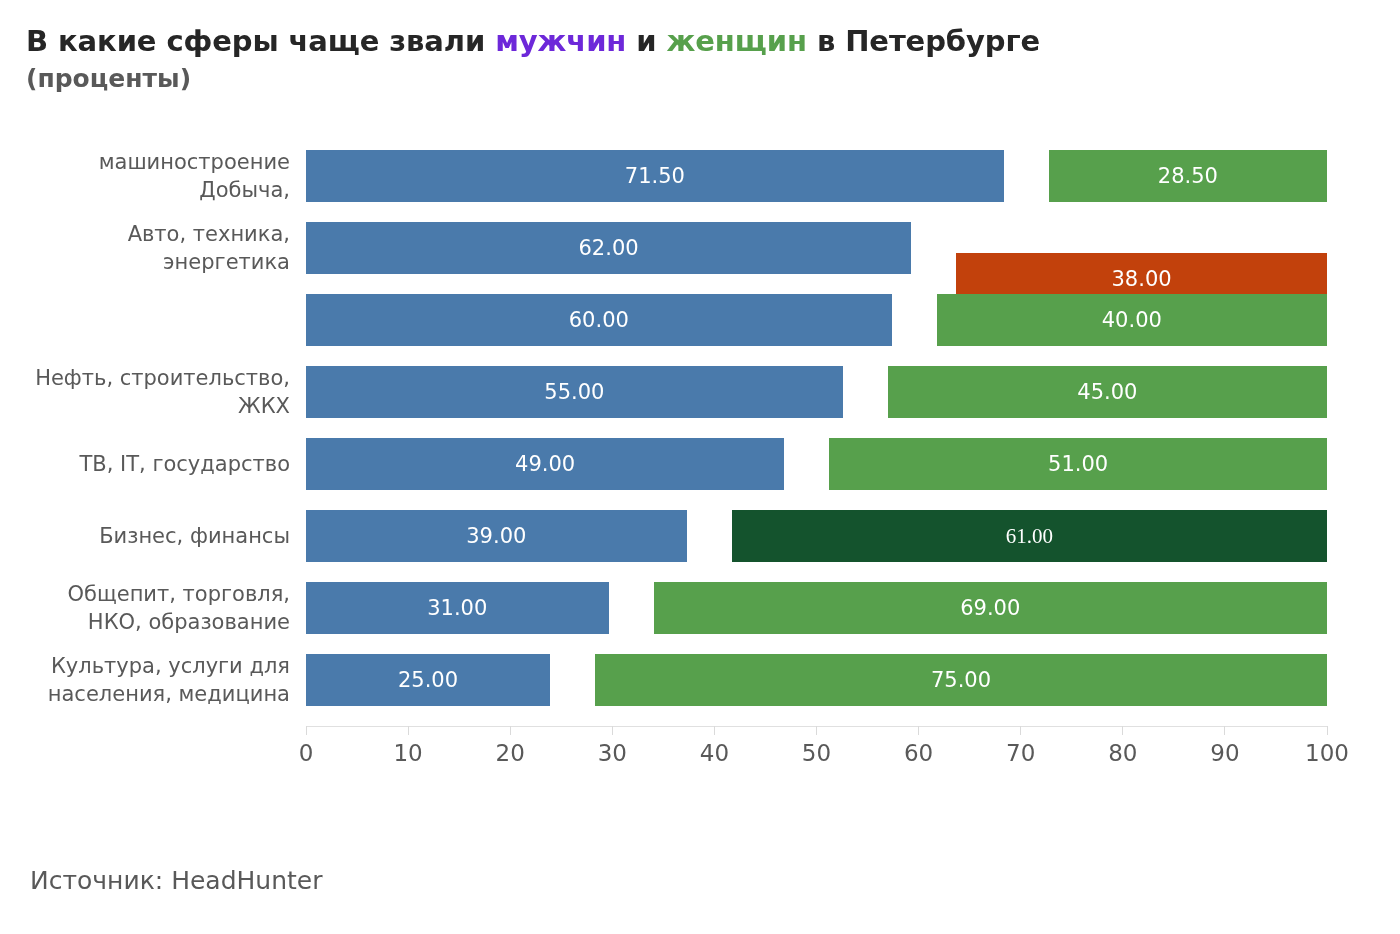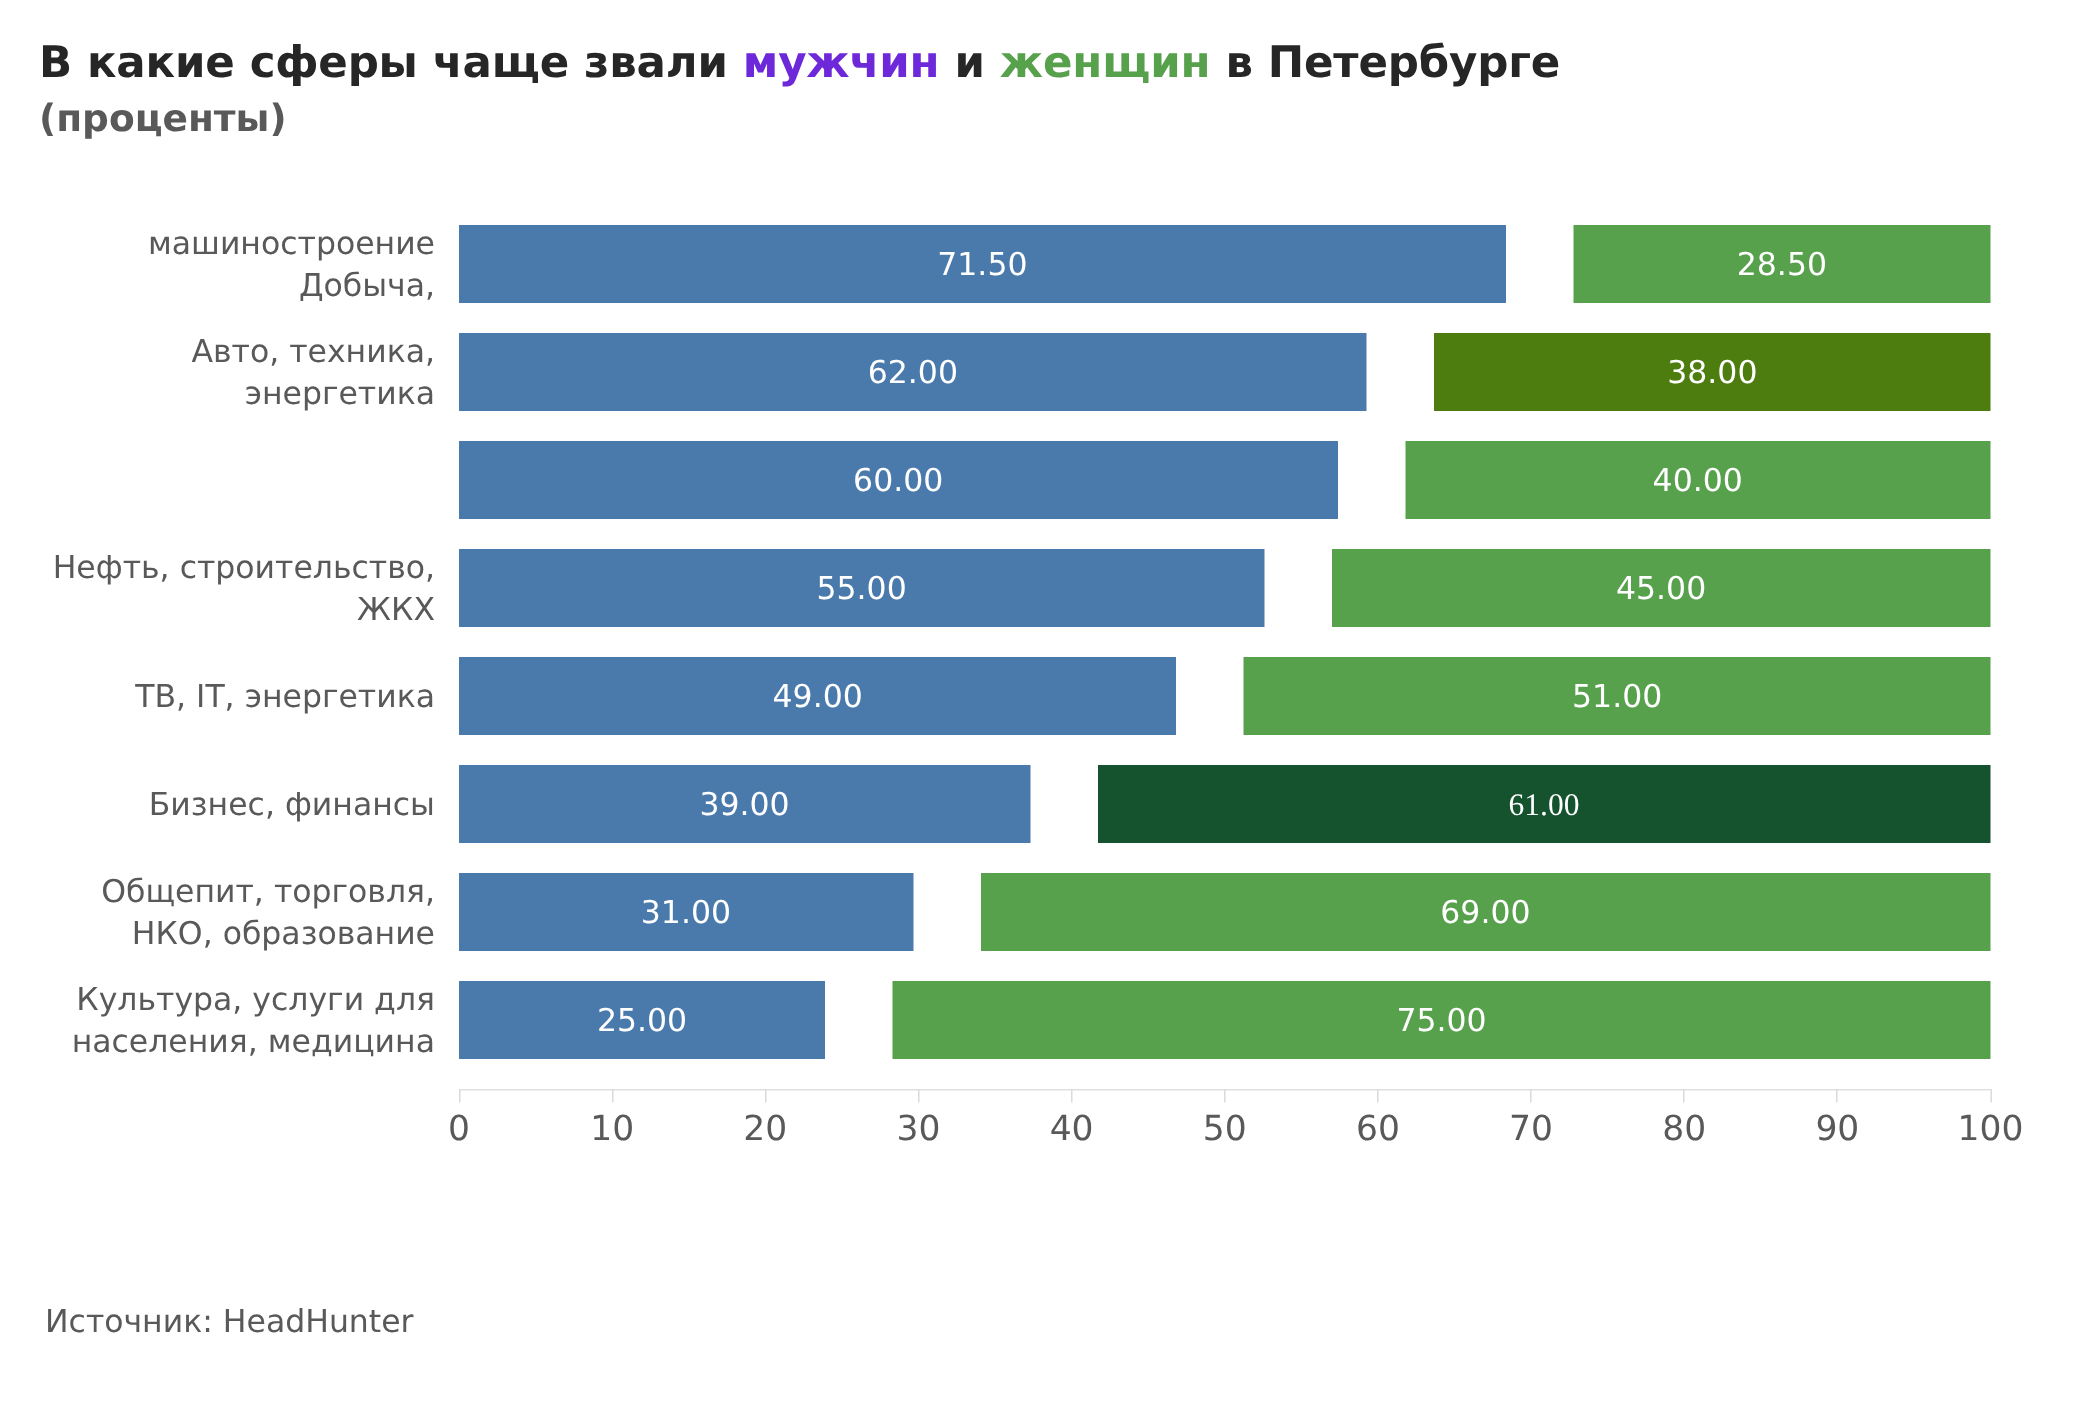--- a/index.html
+++ b/index.html
@@ -133,21 +133,21 @@
     color: #595959;
     transform: translateX(-50%);
     white-space: nowrap;
   }
 
   
   .source {
     position: absolute;
     left: 30px;
     top: 868px;
-    font-size: 21px;
+    font-size: 25px;
     line-height: 26px;
     color: #595959;
   }
 </style>
 </head>
 <body>
 
 <div class="title-block">
   <div class="title-line1"><span>В какие сферы чаще звали </span><span class="t-men">мужчин</span><span> и </span><span class="t-women">женщин</span><span> в Петербурге</span></div>
   <div class="title-line2">(проценты)</div>
@@ -171,21 +171,21 @@
       </div>
       <div class="row">
         <div class="row-label">
           <div>Авто, техника,</div>
           <div>энергетика</div>
         </div>
         <div class="bar-track">
           <div class="seg seg-men" style="width: 62%; background: rgb(74, 122, 171);">
             <span class="seg-value">62.00</span>
           </div>
-          <div class="seg seg-women" style="width: 38%; background: #4d7c0f;">
+          <div class="seg seg-women" style="width: 38%; background: #c2410c; margin-top: 31px;">
             <span class="seg-value">38.00</span>
           </div>
         </div>
       </div>
       <div class="row">
         <div class="bar-track">
           <div class="seg seg-men" style="width: 60%; background: rgb(74, 122, 171);">
             <span class="seg-value">60.00</span>
           </div>
           <div class="seg seg-women" style="width: 40%; background: rgb(87, 160, 76);">
@@ -202,21 +202,21 @@
           <div class="seg seg-men" style="width: 55%; background: rgb(74, 122, 171);">
             <span class="seg-value">55.00</span>
           </div>
           <div class="seg seg-women" style="width: 45%; background: rgb(87, 160, 76);">
             <span class="seg-value">45.00</span>
           </div>
         </div>
       </div>
       <div class="row">
         <div class="row-label">
-          <div>ТВ, IT, энергетика</div>
+          <div>ТВ, IT, государство</div>
         </div>
         <div class="bar-track">
           <div class="seg seg-men" style="width: 49%; background: rgb(74, 122, 171);">
             <span class="seg-value">49.00</span>
           </div>
           <div class="seg seg-women" style="width: 51%; background: rgb(87, 160, 76);">
             <span class="seg-value">51.00</span>
           </div>
         </div>
       </div>

